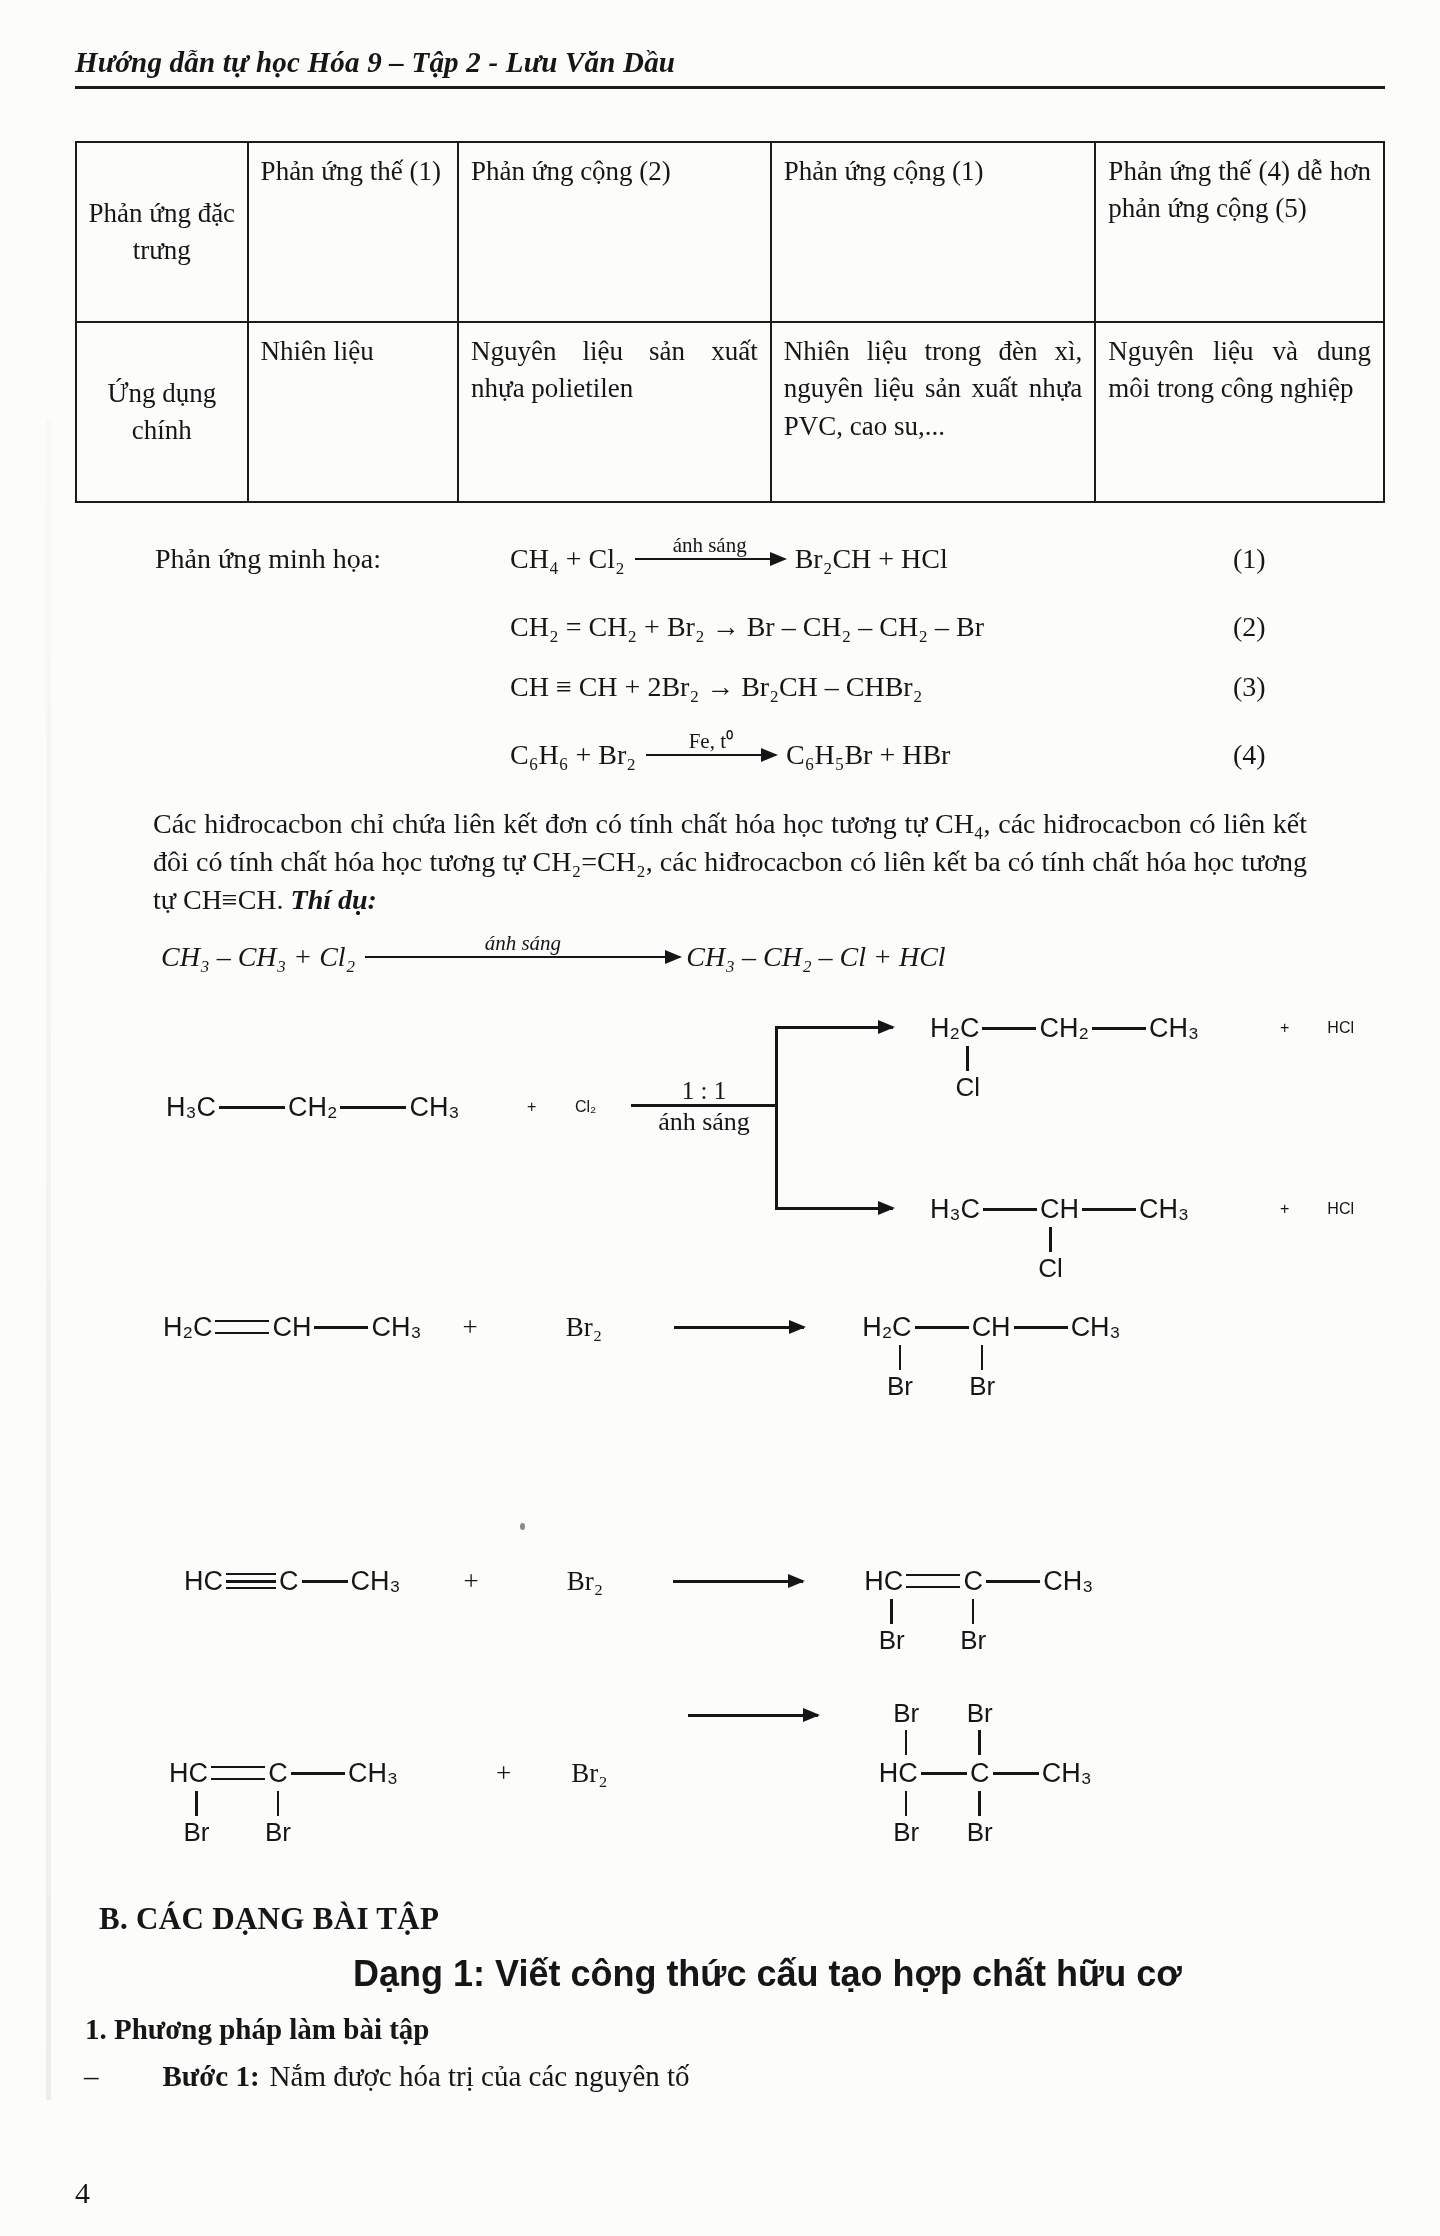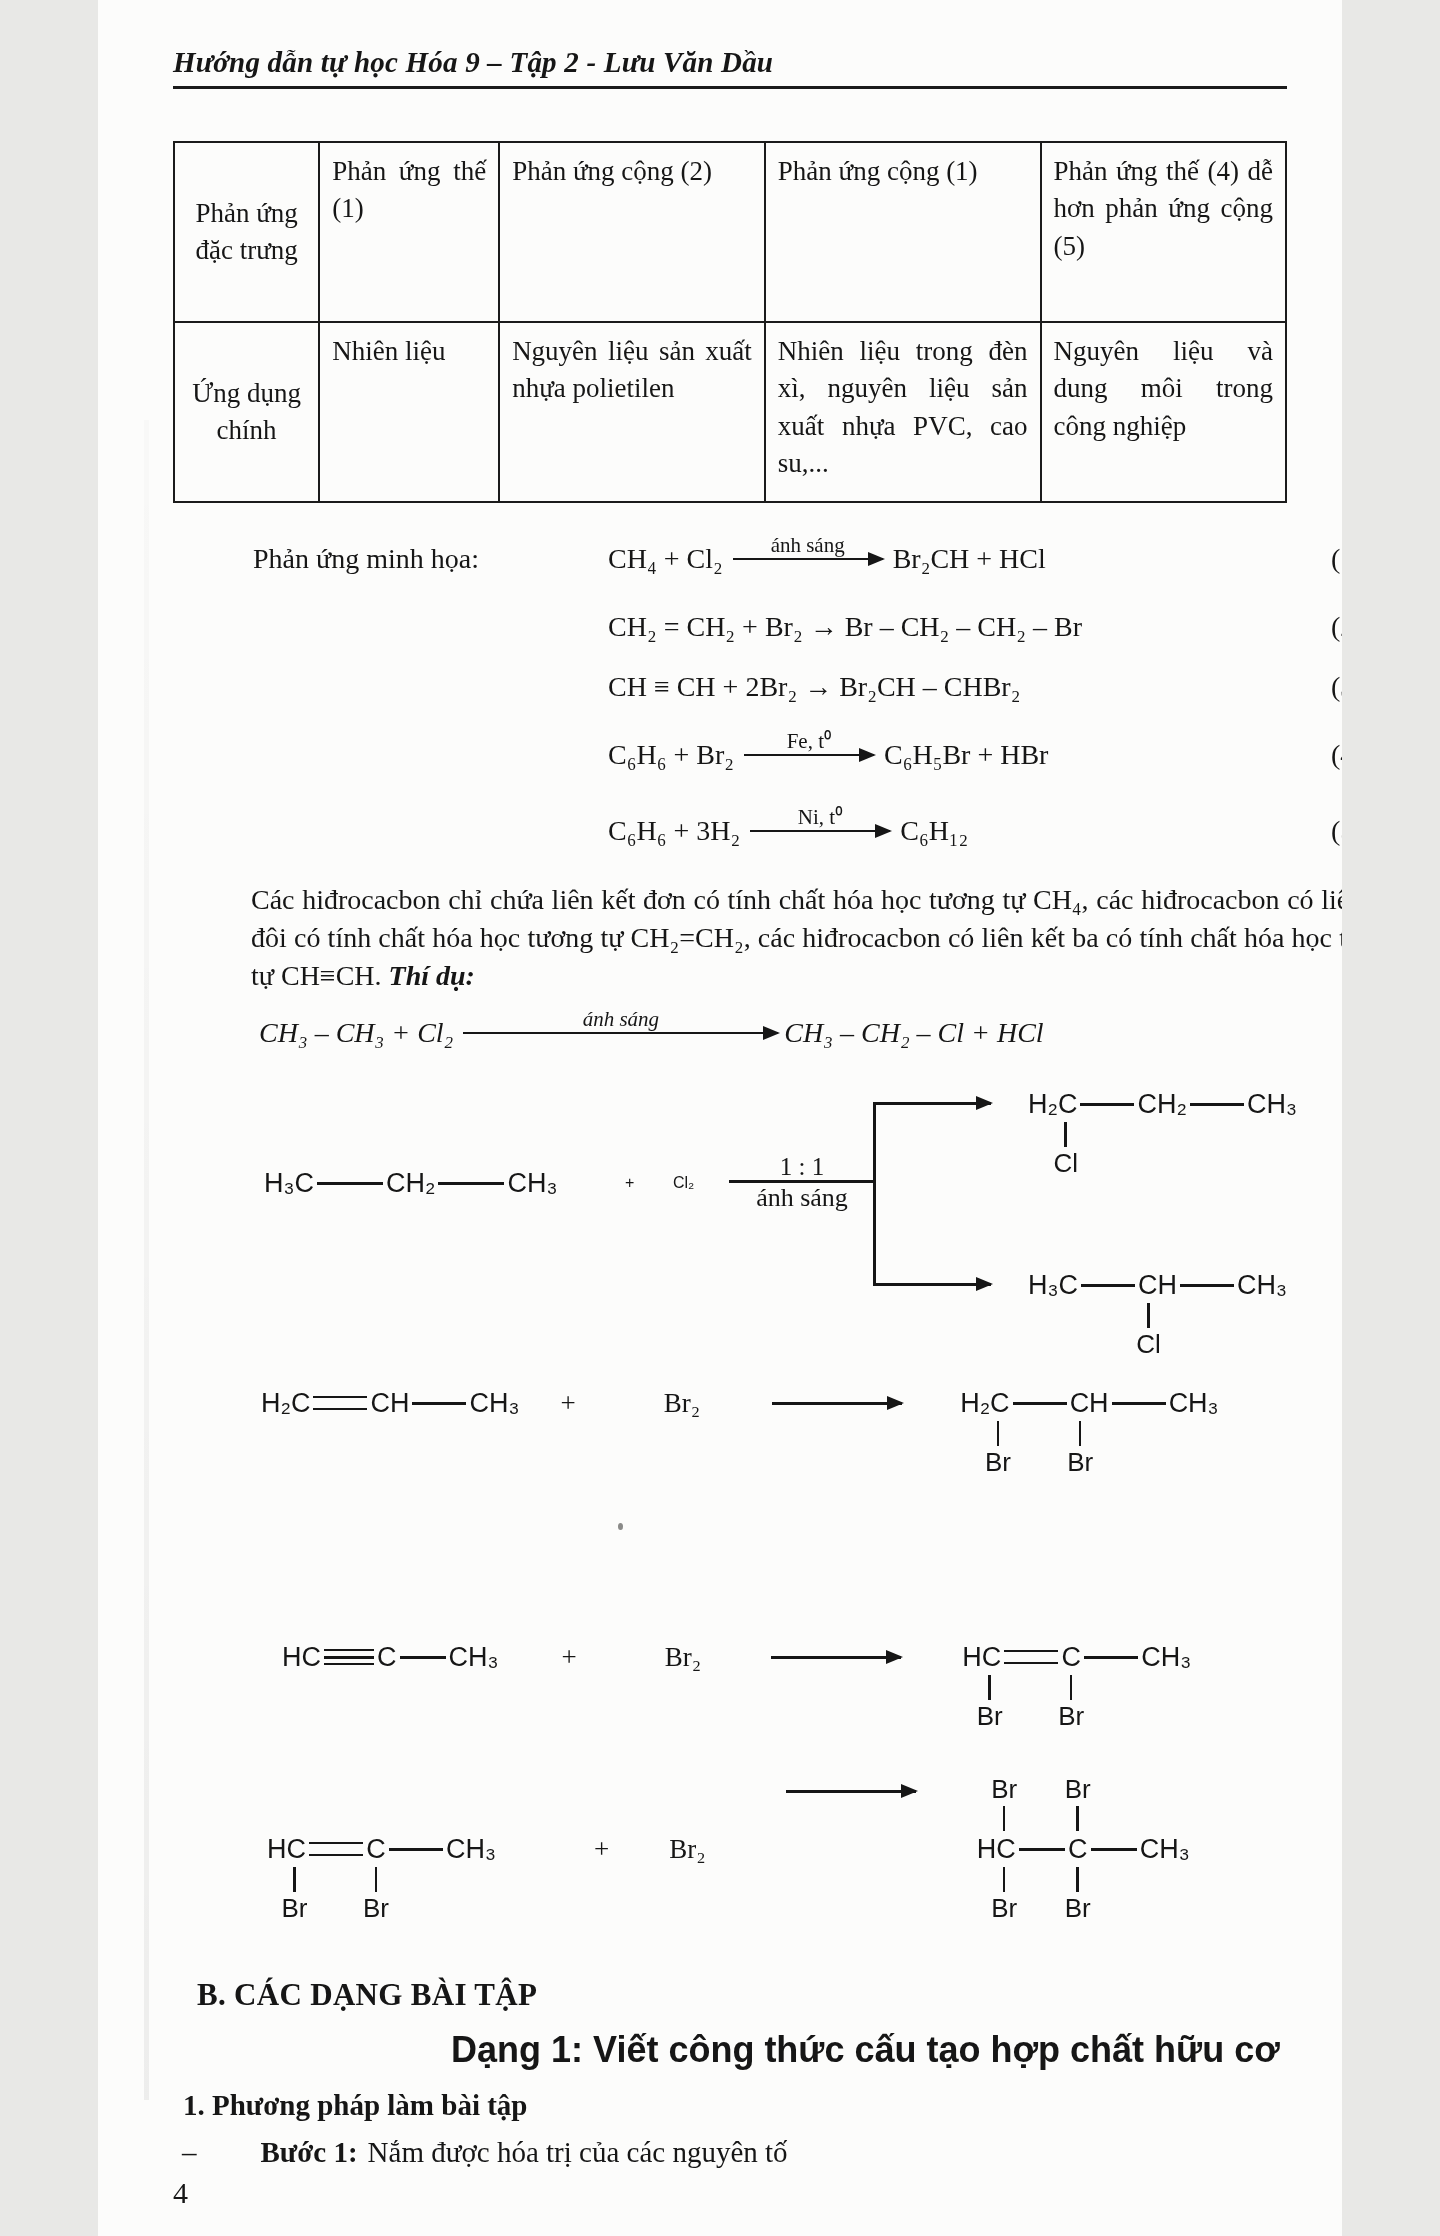--- a/index.html
+++ b/index.html
@@ -1,18 +1,18 @@
 <!DOCTYPE html>
 <html><head>
 <meta charset="utf-8">
 <style>
   html,body{margin:0;padding:0;background:#e8e8e6;}
   .page{
     position:relative;
-    width:1244px;height:2236px;
+    width:1440px;height:2236px;
     margin:0 auto;
     background:#fcfcfb;
     color:#161616;
     font-family:"Liberation Serif", serif;
     overflow:hidden;
     box-sizing:border-box;
     padding:46px 55px 0 75px;
   }
   
   .htitle{font-size:29px;font-weight:bold;font-style:italic;letter-spacing:.2px;}
@@ -144,31 +144,20 @@
       <span class="formula">
         <span>C₆H₆  +  Br₂</span>
         <span class="cond-arrow">
           <span class="clbl">Fe, t⁰</span>
           <span class="shaft w130"></span>
         </span>
         <span>C₆H₅Br  +  HBr</span>
       </span>
       <span class="eqnum">(4)</span>
     </div>
-    <div class="eq tall">
-      <span class="formula">
-        <span>C₆H₆  +  3H₂</span>
-        <span class="cond-arrow">
-          <span class="clbl">Ni, t⁰</span>
-          <span class="shaft w140"></span>
-        </span>
-        <span>C₆H₁₂</span>
-      </span>
-      <span class="eqnum">(5)</span>
-    </div>
   </div>
 
   <div class="para"><span>Các hiđrocacbon chỉ chứa liên kết đơn có tính chất hóa học tương tự CH₄, các hiđrocacbon có liên kết đôi có tính chất hóa học tương tự CH₂=CH₂, các hiđrocacbon có liên kết ba có tính chất hóa học tương tự CH≡CH. </span><span class="emph">Thí dụ:</span></div>
 
   <div class="eq tall" style="padding-left:86px;font-style:italic;">
     <span>CH₃ – CH₃ + Cl₂</span>
     <span class="cond-arrow">
       <span class="clbl">ánh sáng</span>
       <span class="shaft w315"></span>
     </span>

